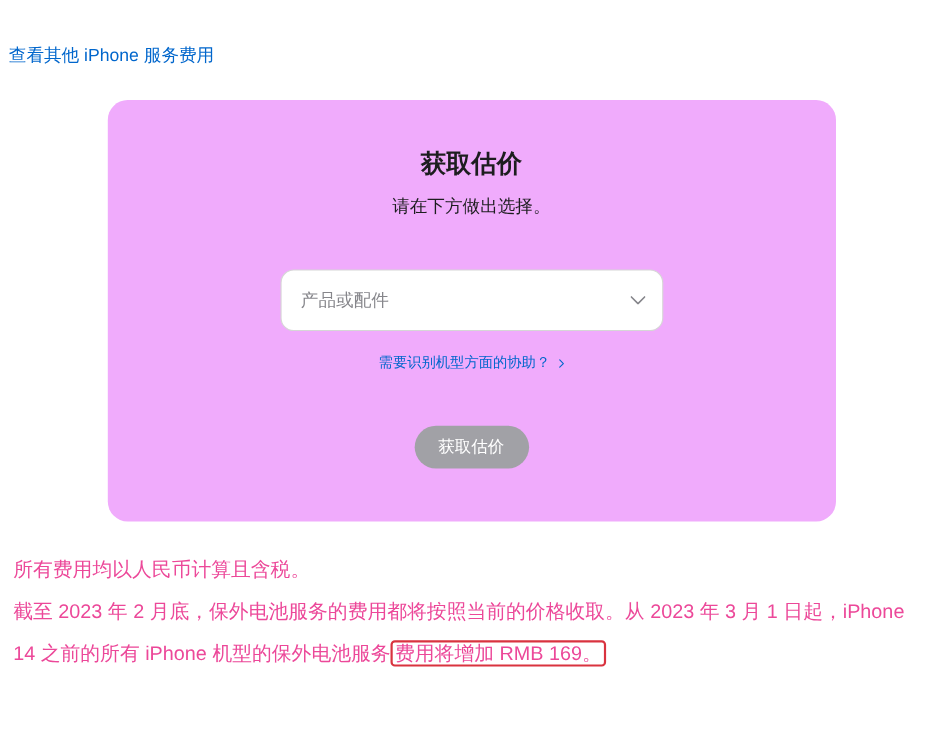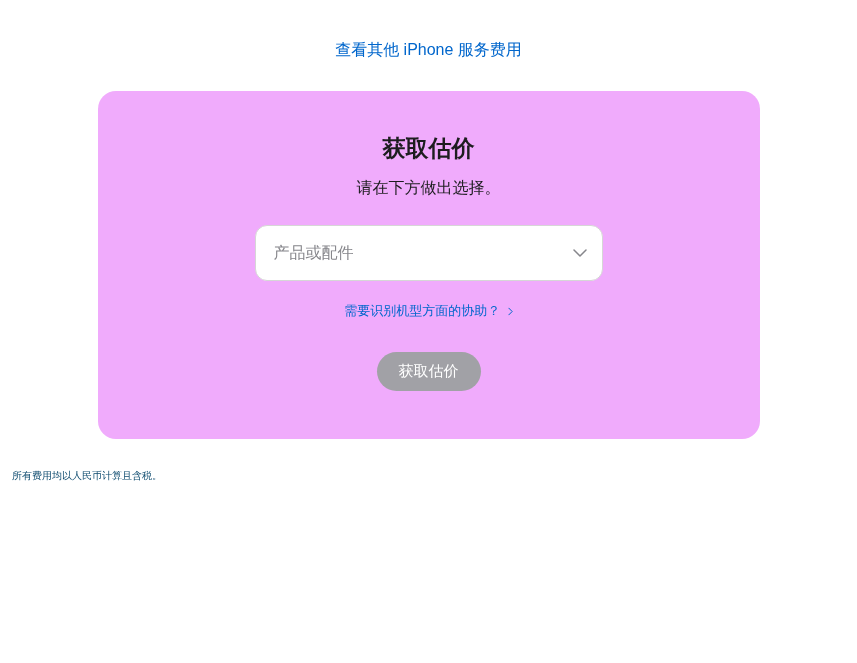--- a/index.html
+++ b/index.html
@@ -12,21 +12,21 @@
       background: #ffffff;
       width: 857px;
       height: 663px;
       overflow: hidden;
     }
     .page {
       width: 100%;
       padding: 0 8px;
     }
     .top-link {
-      text-align: center;
+      text-align: left;
       padding-top: 40px;
       padding-bottom: 30px;
     }
     .top-link a {
       color: #0066cc;
       text-decoration: none;
       font-size: 16px;
     }
     .card {
       background: #f0abfc;
@@ -38,21 +38,21 @@
     }
     .card-title {
       font-size: 23px;
       font-weight: 600;
       color: #1d1d1f;
       margin-bottom: 14px;
     }
     .card-subtitle {
       font-size: 16px;
       color: #1d1d1f;
-      margin-bottom: 26px;
+      margin-bottom: 46px;
     }
     .select-wrapper {
       position: relative;
       width: 348px;
       margin: 0 auto 20px auto;
     }
     .select-field {
       width: 100%;
       height: 56px;
       background: #ffffff;
@@ -75,21 +75,21 @@
       transform: translateY(-50%);
       pointer-events: none;
     }
     .chevron svg {
       width: 14px;
       height: 8px;
       display: block;
     }
     .help-link {
       margin-top: 8px;
-      margin-bottom: 32px;
+      margin-bottom: 48px;
     }
     .help-link a {
       color: #0066cc;
       text-decoration: none;
       font-size: 13px;
     }
     .help-chevron {
       display: inline-block;
       margin-left: 4px;
       vertical-align: middle;
@@ -103,23 +103,23 @@
       color: #ffffff;
       border: none;
       border-radius: 22px;
       padding: 10px 22px;
       font-size: 15px;
       cursor: not-allowed;
     }
     .footer-text {
       margin-top: 26px;
       padding: 0 4px;
-      font-size: 10px;
+      font-size: 18px;
       line-height: 2.1;
-      color: #0c4a6e;
+      color: #ec4899;
     }
     .footer-text p {
       margin: 0;
     }
     .highlight {
       border: 2px solid #d9333f;
       border-radius: 4px;
       padding: 0 2px;
       display: inline;
     }
@@ -157,14 +157,17 @@
             </svg>
         </span>
       </a>
     </div>
 
     <button class="submit-btn">获取估价</button>
   </div>
 
   <div class="footer-text">
     <p>所有费用均以人民币计算且含税。</p>
+    <p>
+      <span>截至 2023 年 2 月底，保外电池服务的费用都将按照当前的价格收取。从 2023 年 3 月 1 日起，iPhone 14 之前的所有 iPhone 机型的保外电池服务</span><span class="highlight">费用将增加 RMB 169。</span>
+    </p>
   </div>
 </div>
 
 </body></html>

